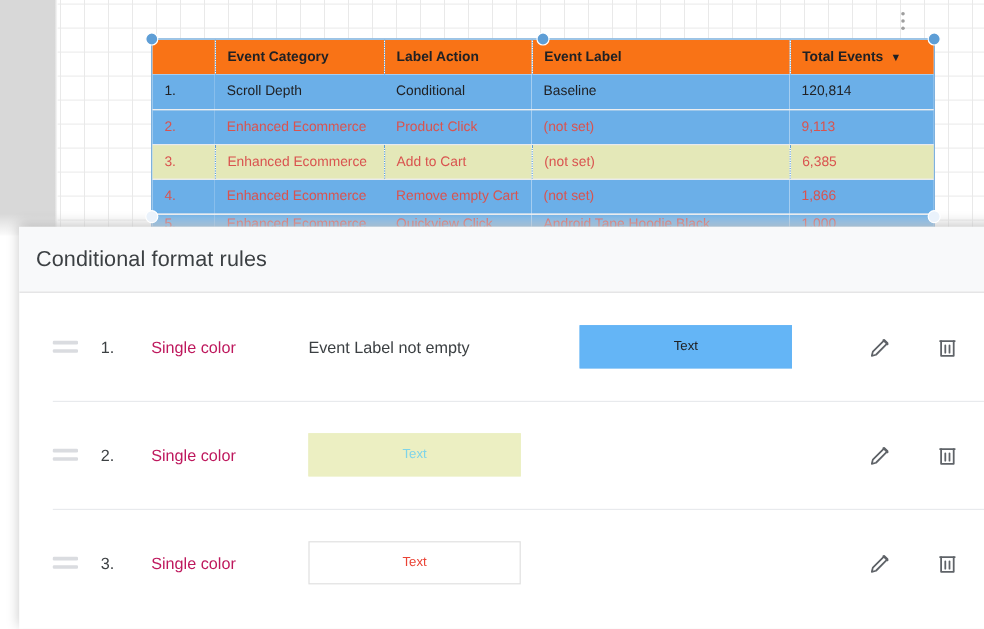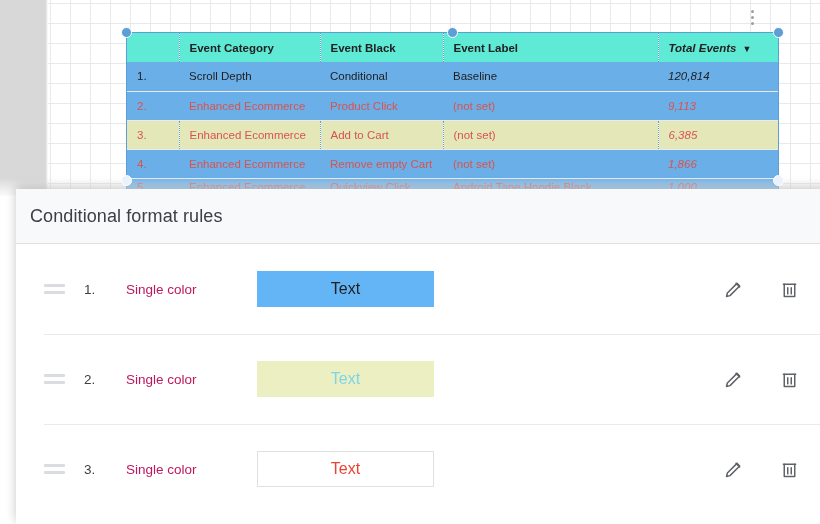--- a/index.html
+++ b/index.html
@@ -99,34 +99,34 @@
   .tbl th, .tbl td {
     padding: 0 10px;
     height: 29px;
     text-align: left;
     font-weight: normal;
     white-space: nowrap;
     overflow: hidden;
     box-sizing: border-box;
   }
   .tbl thead th {
-    background: #5eead4;
+    background: #f97316;
     color: #202124;
     font-weight: bold;
     font-size: 11.5px;
     height: 29px;
     border-right: 1px dotted #5e9ed6;
   }
   .tbl thead th:last-child { border-right: none; }
   .tbl thead th.c-idx { border-right: 1px dotted #5e9ed6; }
   .col-idx   { width: 52px; }
   .col-cat   { width: 141px; }
   .col-act   { width: 123px; }
   .col-lab   { width: 215px; margin-left: 48px; }
-  .col-tot   { width: 122px; font-style: italic; }
+  .col-tot   { width: 122px; }
   .num { text-align: right; }
 
   .tbl tbody tr td {
     border-bottom: 1px solid #e8eaed;
   }
   .row-blue td  { background: #6bafe8; }
   .row-olive td { background: #e4e8b8; }
   .txt-dark { color: #202124; }
   .txt-red  { color: #d9534f; }
 
@@ -238,21 +238,21 @@
     color: #3c4043;
     line-height: 19px;
   }
   .swatch {
     flex: none;
     width: 177px;
     height: 36px;
     display: flex;
     align-items: center;
     justify-content: center;
-    font-size: 16px;
+    font-size: 11px;
     box-sizing: border-box;
     cursor: pointer;
   }
   .swatch-blue  { background: #64b5f6; color: #202124; border: 1px solid #64b5f6; }
   .swatch-olive { background: #ecefc2; color: #7fd4e8; border: 1px solid #ecefc2; }
   .swatch-white { background: #ffffff; color: #ea4335; border: 1px solid #e0e0e0; }
   .rule-actions {
     margin-left: auto;
     display: flex;
     align-items: center;
@@ -283,21 +283,21 @@
       <i></i>
       <i></i>
   </div>
 
   <div class="table-widget">
     <table class="tbl">
       <thead>
         <tr>
           <th class="col-idx c-idx"></th>
           <th class="col-cat">Event Category</th>
-          <th class="col-act">Event Black</th>
+          <th class="col-act">Label Action</th>
           <th class="col-lab">Event Label</th>
           <th class="col-tot num">
             <span>Total Events</span><span style="margin-left:6px;font-size:9px;">▼</span>
           </th>
         </tr>
       </thead>
       <tbody>
         <tr class="row-blue">
           <td class="col-idx txt-dark">1.</td>
           <td class="col-cat txt-dark">Scroll Depth</td>
@@ -353,20 +353,21 @@
 
   <div class="rules-list">
 
     <div class="rule-row">
       <div class="drag-handle">
           <i></i>
           <i></i>
         </div>
       <div class="rule-index">1.</div>
       <div class="rule-type">Single color</div>
+      <div class="rule-condition">Event Label not empty</div>
       <div class="swatch swatch-blue">Text</div>
       <div class="rule-actions">
         <div class="icon-btn">
           <svg width="21" height="21" viewBox="0 0 24 24" fill="none" stroke="currentColor" stroke-width="1.7" stroke-linecap="round" stroke-linejoin="round">
             <path d="M4 20l4-1 11-11-3-3L5 16l-1 4z"></path>
             <path d="M15 5l4 4"></path>
           </svg>
         </div>
         <div class="icon-btn">
           <svg width="21" height="21" viewBox="0 0 24 24" fill="none" stroke="currentColor" stroke-width="1.7" stroke-linecap="round" stroke-linejoin="round">

